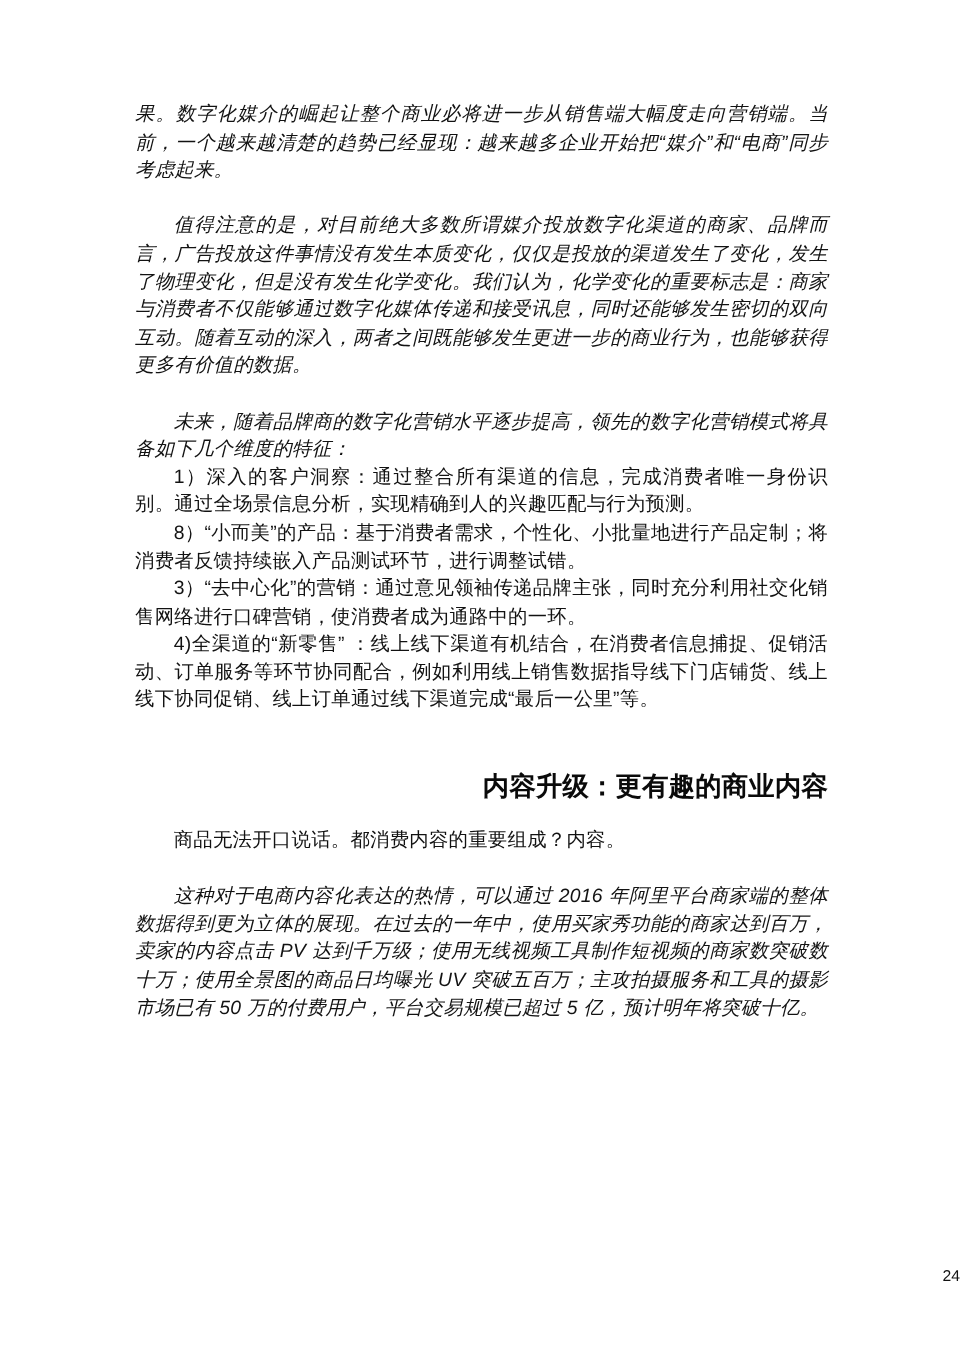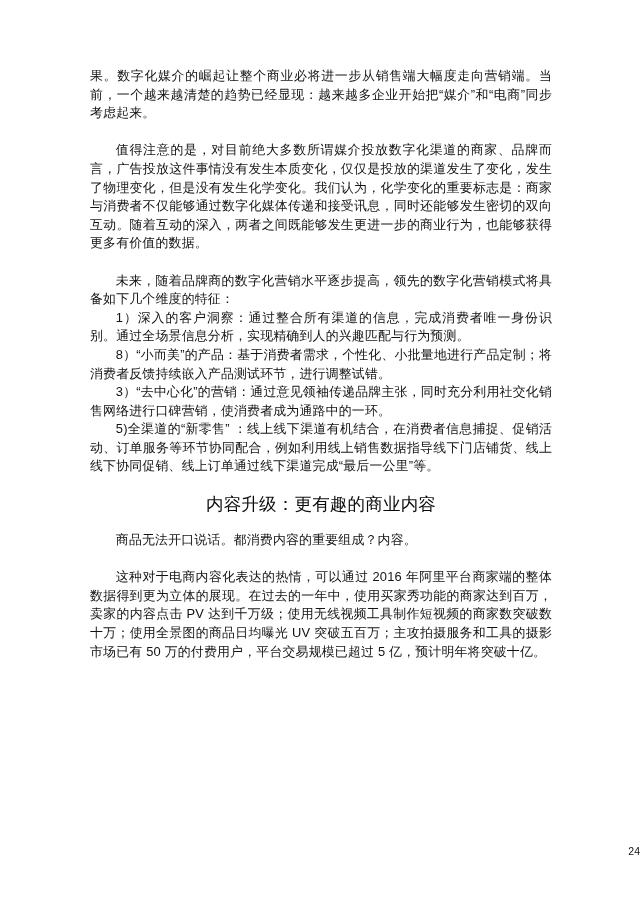--- a/index.html
+++ b/index.html
@@ -25,30 +25,32 @@
     line-height: 18.6px;
     text-align: justify;
     letter-spacing: 0.2px;
   }
   .para {
     margin: 0;
     text-indent: 2em;
   }
   .para.first {
     text-indent: 0;
+    font-style: italic;
   }
   .para.spaced {
     margin-top: 18.6px;
+    font-style: italic;
   }
   .heading {
     font-size: 17.5px;
-    font-weight: normal;
+    font-weight: bold;
     line-height: 21px;
-    margin: 18px 0 16px 0;
-    text-align: center;
+    margin: 38px 0 16px 0;
+    text-align: right;
     text-indent: 0;
     color: #0a0a0a;
   }
   .page-number {
     position: absolute;
     top: 845px;
     left: 0;
     width: 100%;
     text-align: right;
     font-size: 10.5px;
@@ -59,19 +61,19 @@
 <body>
 
 <div class="page">
   <div class="text-block">
     <p class="para first">果。数字化媒介的崛起让整个商业必将进一步从销售端大幅度走向营销端。当前，一个越来越清楚的趋势已经显现：越来越多企业开始把“媒介”和“电商”同步考虑起来。</p>
     <p class="para spaced">值得注意的是，对目前绝大多数所谓媒介投放数字化渠道的商家、品牌而言，广告投放这件事情没有发生本质变化，仅仅是投放的渠道发生了变化，发生了物理变化，但是没有发生化学变化。我们认为，化学变化的重要标志是：商家与消费者不仅能够通过数字化媒体传递和接受讯息，同时还能够发生密切的双向互动。随着互动的深入，两者之间既能够发生更进一步的商业行为，也能够获得更多有价值的数据。</p>
     <p class="para spaced">未来，随着品牌商的数字化营销水平逐步提高，领先的数字化营销模式将具备如下几个维度的特征：</p>
     <p class="para">1）深入的客户洞察：通过整合所有渠道的信息，完成消费者唯一身份识别。通过全场景信息分析，实现精确到人的兴趣匹配与行为预测。</p>
     <p class="para">8）“小而美”的产品：基于消费者需求，个性化、小批量地进行产品定制；将消费者反馈持续嵌入产品测试环节，进行调整试错。</p>
     <p class="para">3）“去中心化”的营销：通过意见领袖传递品牌主张，同时充分利用社交化销售网络进行口碑营销，使消费者成为通路中的一环。</p>
-    <p class="para">5)全渠道的“新零售” ：线上线下渠道有机结合，在消费者信息捕捉、促销活动、订单服务等环节协同配合，例如利用线上销售数据指导线下门店铺货、线上线下协同促销、线上订单通过线下渠道完成“最后一公里”等。</p>
+    <p class="para">4)全渠道的“新零售” ：线上线下渠道有机结合，在消费者信息捕捉、促销活动、订单服务等环节协同配合，例如利用线上销售数据指导线下门店铺货、线上线下协同促销、线上订单通过线下渠道完成“最后一公里”等。</p>
     <h1 class="heading">内容升级：更有趣的商业内容</h1>
     <p class="para">商品无法开口说话。都消费内容的重要组成？内容。</p>
     <p class="para spaced">这种对于电商内容化表达的热情，可以通过 2016 年阿里平台商家端的整体数据得到更为立体的展现。在过去的一年中，使用买家秀功能的商家达到百万，卖家的内容点击 PV 达到千万级；使用无线视频工具制作短视频的商家数突破数十万；使用全景图的商品日均曝光 UV 突破五百万；主攻拍摄服务和工具的摄影市场已有 50 万的付费用户，平台交易规模已超过 5 亿，预计明年将突破十亿。</p>
   </div>
   <div class="page-number">24</div>
 </div>
 
 </body></html>

